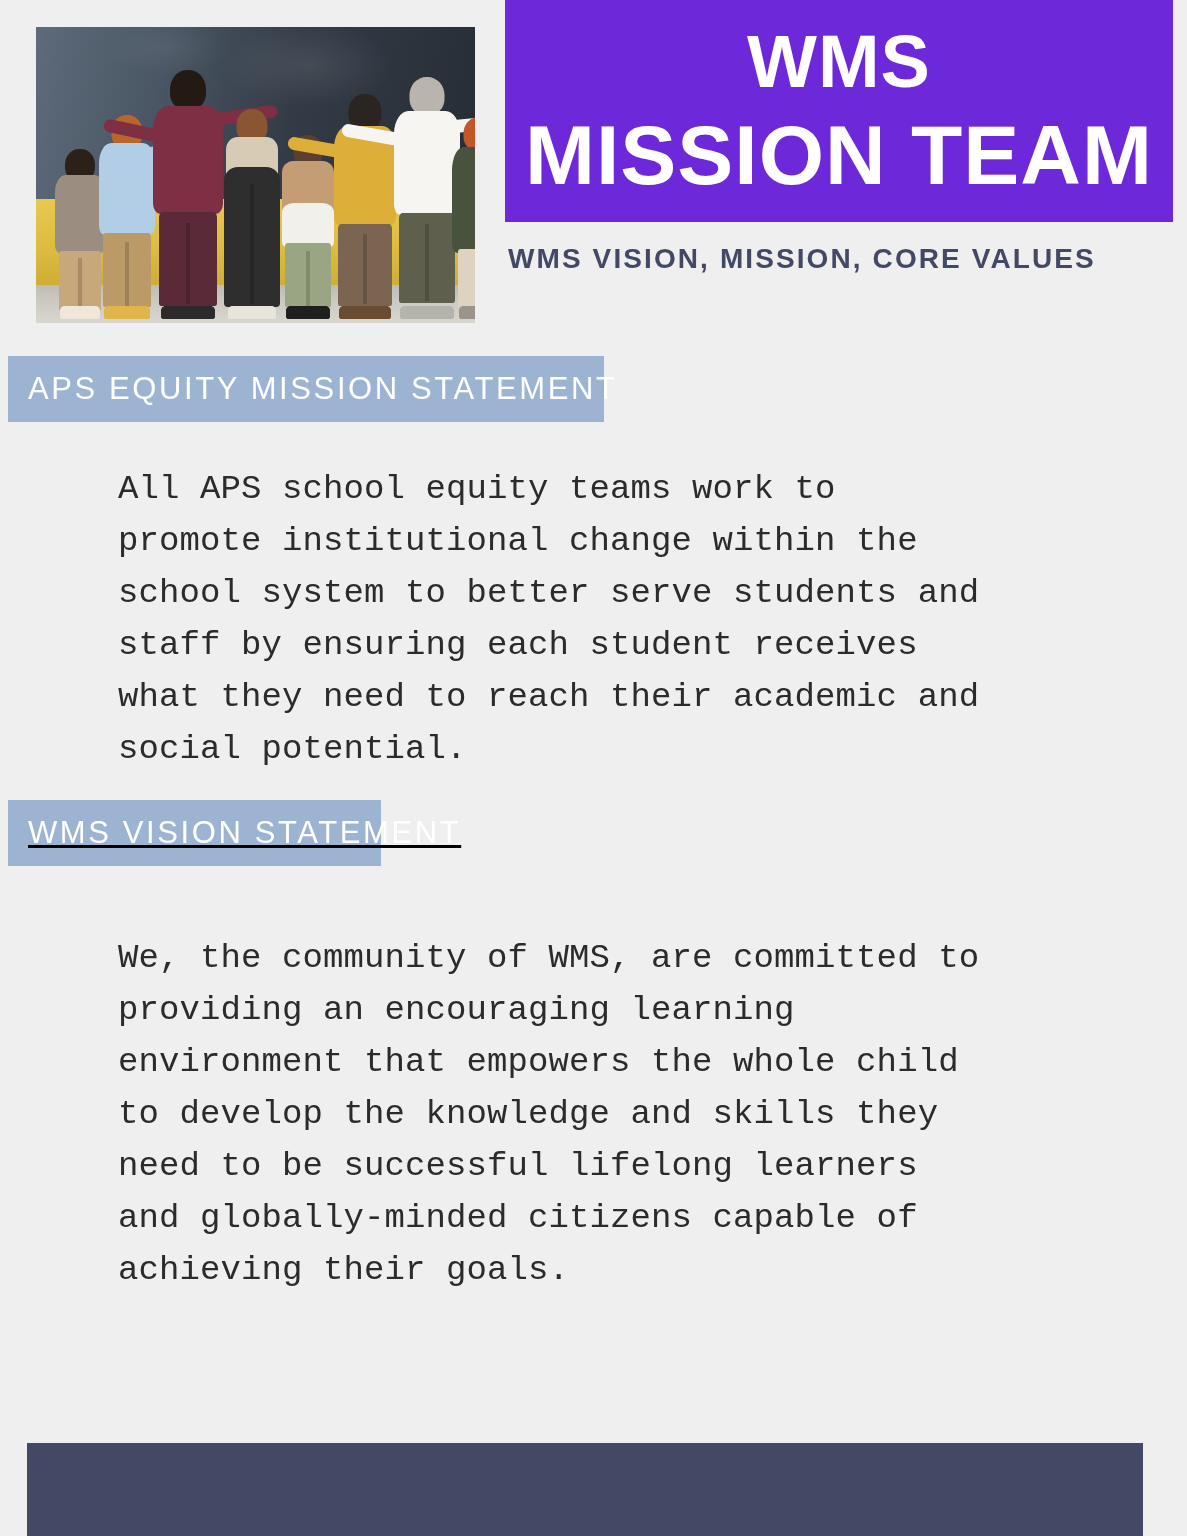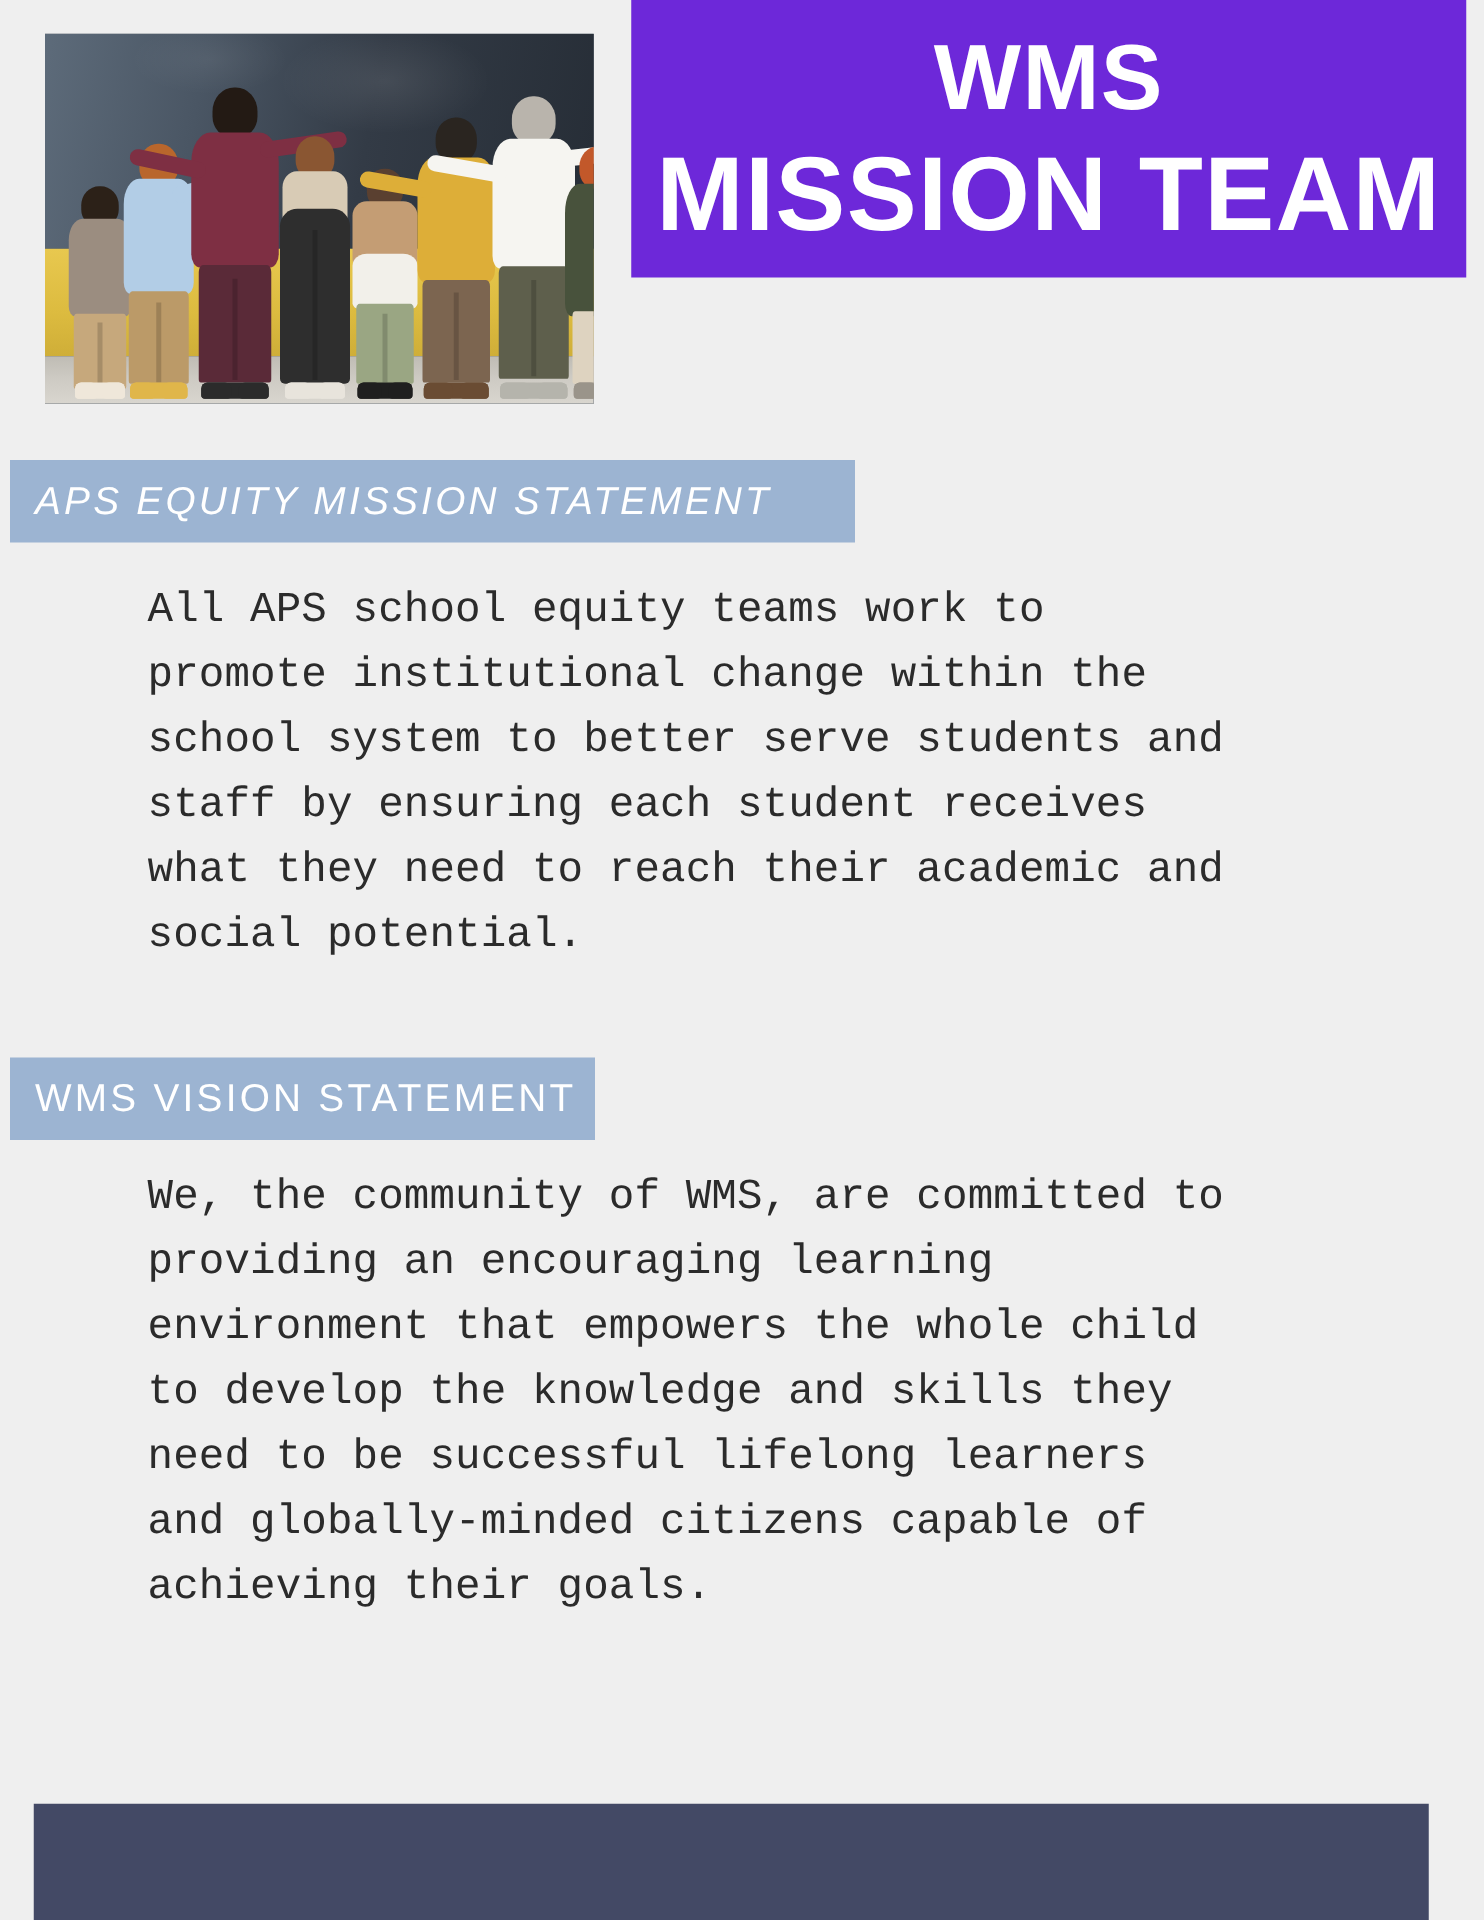--- a/index.html
+++ b/index.html
@@ -172,22 +172,22 @@
   }
   .section-bar .section-label {
     color: #ffffff;
     font-family: "Liberation Sans", sans-serif;
     font-size: 31px;
     font-weight: normal;
     letter-spacing: 2.6px;
     padding-left: 20px;
     white-space: nowrap;
   }
-  #bar-mission { top: 368px; width: 676px; font-style: italic; }
-  #bar-vision  { top: 846px; width: 468px; }
+  #bar-mission { top: 356px; width: 596px; }
+  #bar-vision  { top: 800px; width: 373px; text-decoration: underline; }
 
   
   .body-text {
     position: absolute;
     left: 118px;
     color: #2b2b2b;
     font-family: Liberation Mono, monospace;
     font-size: 34px;
     font-weight: 300;
     line-height: 52px;
@@ -284,20 +284,21 @@
 
       </div>
     </div>
   </div>
 
   <div class="title-block">
     <div class="title-line line1">WMS</div>
     <div class="title-line line2">MISSION TEAM</div>
   </div>
 
+  <div class="subtitle">WMS VISION, MISSION, CORE VALUES</div>
 
   <div class="section-bar" id="bar-mission">
     <span class="section-label">APS EQUITY MISSION STATEMENT</span>
   </div>
   <div class="body-text" id="text-mission">All APS school equity teams work to promote institutional change within the school system to better serve students and staff by ensuring each student receives what they need to reach their academic and social potential.</div>
 
   <div class="section-bar" id="bar-vision">
     <span class="section-label">WMS VISION STATEMENT</span>
   </div>
   <div class="body-text" id="text-vision">We, the community of WMS, are committed to providing an encouraging learning environment that empowers the whole child to develop the knowledge and skills they need to be successful lifelong learners and globally-minded citizens capable of achieving their goals.</div>

